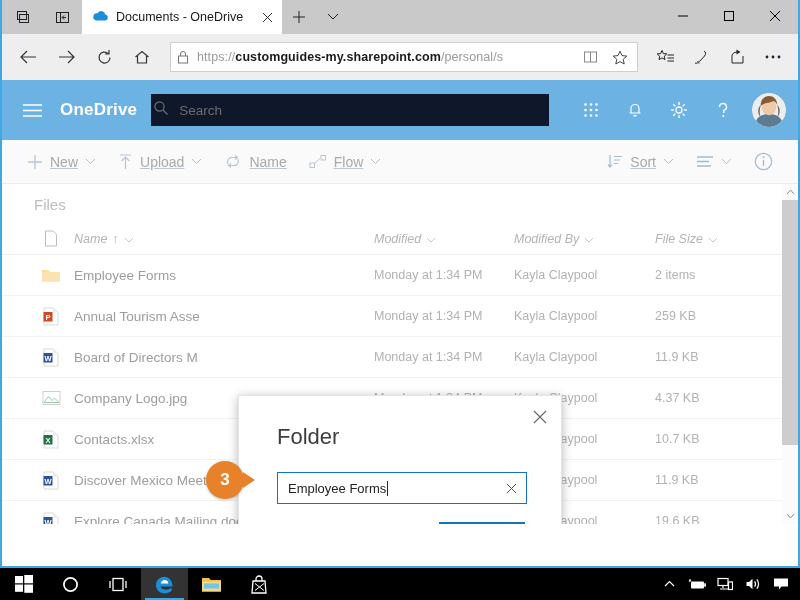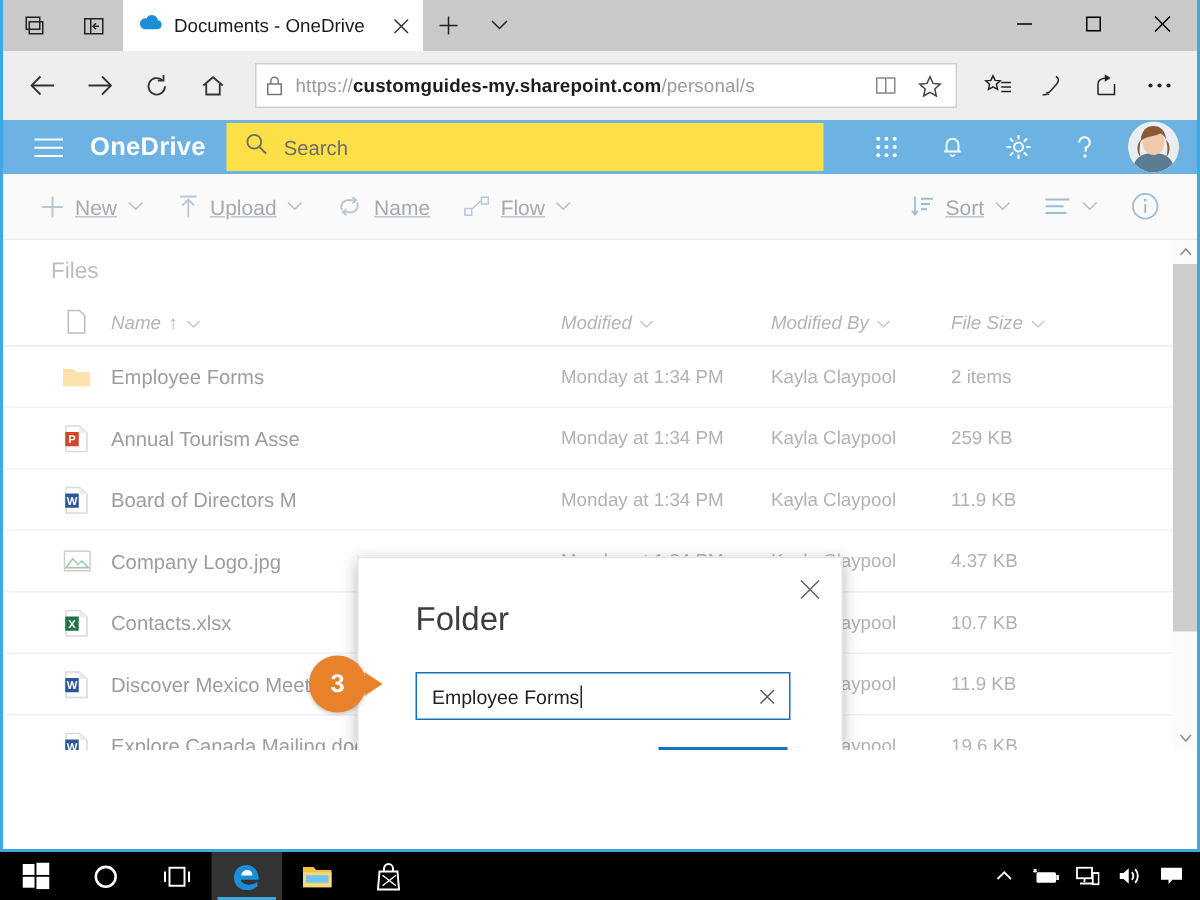--- a/index.html
+++ b/index.html
@@ -80,36 +80,36 @@
     flex: 1; font-size: 12.5px; color: #9a9a9a;
     white-space: nowrap; overflow: hidden;
     letter-spacing: .1px;
   }
   #url-text b { color: #1c1c1c; font-weight: 700; }
   .addr-icon { width: 22px; display:flex; align-items:center; justify-content:center; color:#666; }
   .tool-icon { width: 34px; height: 36px; display:flex; align-items:center; justify-content:center; color:#222; }
 
   
   #suite-bar {
-    height: 36px; background: #6cb3e4;
+    height: 60px; background: #6cb3e4;
     display: flex; align-items: center;
     padding: 0 8px;
   }
   #waffle-btn {
     width: 44px; height: 48px;
     display:flex; align-items:center; justify-content:center;
   }
   #brand {
     color:#fff; font-size:17px; font-weight:700;
     padding: 0 14px 0 6px; letter-spacing:.2px;
   }
   #search-box {
-    width: 398px; height: 32px; background: #fde047;
+    width: 398px; height: 32px; background: #0f172a;
     display:flex; align-items:center; gap:10px;
-    padding: 0 12px;
+    padding: 0 2px;
   }
   #search-placeholder { font-size:13.5px; color:#6d6d6d; }
   #suite-right { margin-left:auto; display:flex; align-items:center; gap:2px; padding-right:4px;}
   .suite-icon {
     width: 42px; height: 48px;
     display:flex; align-items:center; justify-content:center;
     color:#fff;
   }
   #avatar {
     width: 34px; height: 34px; border-radius: 50%;
@@ -150,21 +150,21 @@
     display:flex; align-items:center;
     height: 32px; padding-left: 26px;
     border-bottom: 1px solid #eee;
     font-size: 12.5px; color:#b4b4b4;
   }
   .th { display:flex; align-items:center; gap:5px;font-style:italic; }
   .th-icon { width: 46px; display:flex; align-items:center; justify-content:center; }
   .col-name { width: 300px; }
   .col-mod  { width: 140px; }
   .col-by   { width: 120px; }
-  .col-size { width: 110px; }
+  .col-size { width: 110px; margin-left: 21px; }
 
   .file-row {
     display:flex; align-items:center;
     height: 41px; padding-left: 26px;
     border-bottom: 1px solid #f2f2f2;
     font-size: 13.5px; color:#a8a8a8;
   }
   .row-icon { width: 46px; display:flex; align-items:center; justify-content:center; }
   .file-name { width: 300px; color:#9d9d9d; white-space:nowrap; }
   .cell { color:#b2b2b2; font-size:12.5px; white-space:nowrap; }

